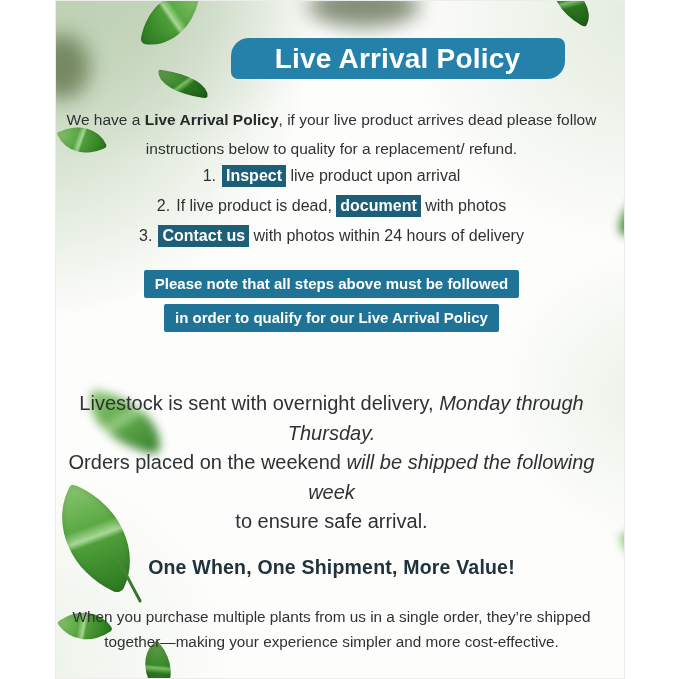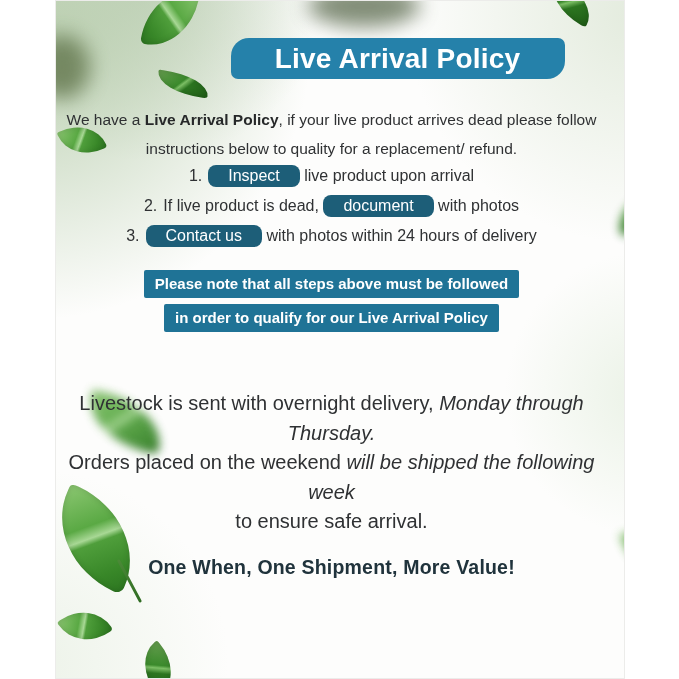--- a/index.html
+++ b/index.html
@@ -39,21 +39,21 @@
     left:124px;top:491px;width:438px;height:56px;line-height:56px;
     font-size:32px;background:#1e4f5d;border-radius:28px 10px 28px 10px;
   }
   
   .txt{position:absolute;left:0;right:16px;text-align:center;color:#2f3133;}
   .intro{top:88px;font-size:15.5px;line-height:29px;}
   .intro b{color:#262829;}
   .steps{top:160px;font-size:16px;}
   .step{height:30px;line-height:30px;}
   .step .num{margin-right:6px;}
-  .hl{background:#1d5e78;color:#fff;font-weight:400;padding:2px 20px 3px;border-radius:8px;}
+  .hl{background:#1d5e78;color:#fff;font-weight:700;padding:2px 4px 3px;border-radius:0;}
   .note{top:269px;display:flex;flex-direction:column;align-items:center;gap:6px;}
   .note-line{background:#1f7396;color:#fff;font-weight:700;font-size:15px;
     padding:5px 11px 6px;border-radius:2px;white-space:nowrap;}
   .shipping{top:368px;font-size:20px;line-height:29.5px;}
   .subtitle{top:555px;font-weight:700;font-size:19.5px;color:#20333c;letter-spacing:.2px;}
   .bottom-text{top:589px;font-size:15.3px;line-height:24.5px;}
 </style>
 </head>
 <body>
 
@@ -93,14 +93,15 @@
   <div class="txt note">
     <span class="note-line">Please note that all steps above must be followed</span>
     <span class="note-line">in order to qualify for our Live Arrival Policy</span>
   </div>
 
   <p class="txt shipping"><span>Livestock is sent with overnight delivery, </span><i>Monday through Thursday.</i><br><span>Orders placed on the weekend </span><i>will be shipped the following week</i><br><span>to ensure safe arrival.</span></p>
 
 
   <div class="txt subtitle">One When, One Shipment, More Value!</div>
 
+  <p class="txt bottom-text"><span>When you purchase multiple plants from us in a single order, they’re shipped</span><br><span>together—making your experience simpler and more cost-effective.</span></p>
 
 </div>
 
 </body></html>

